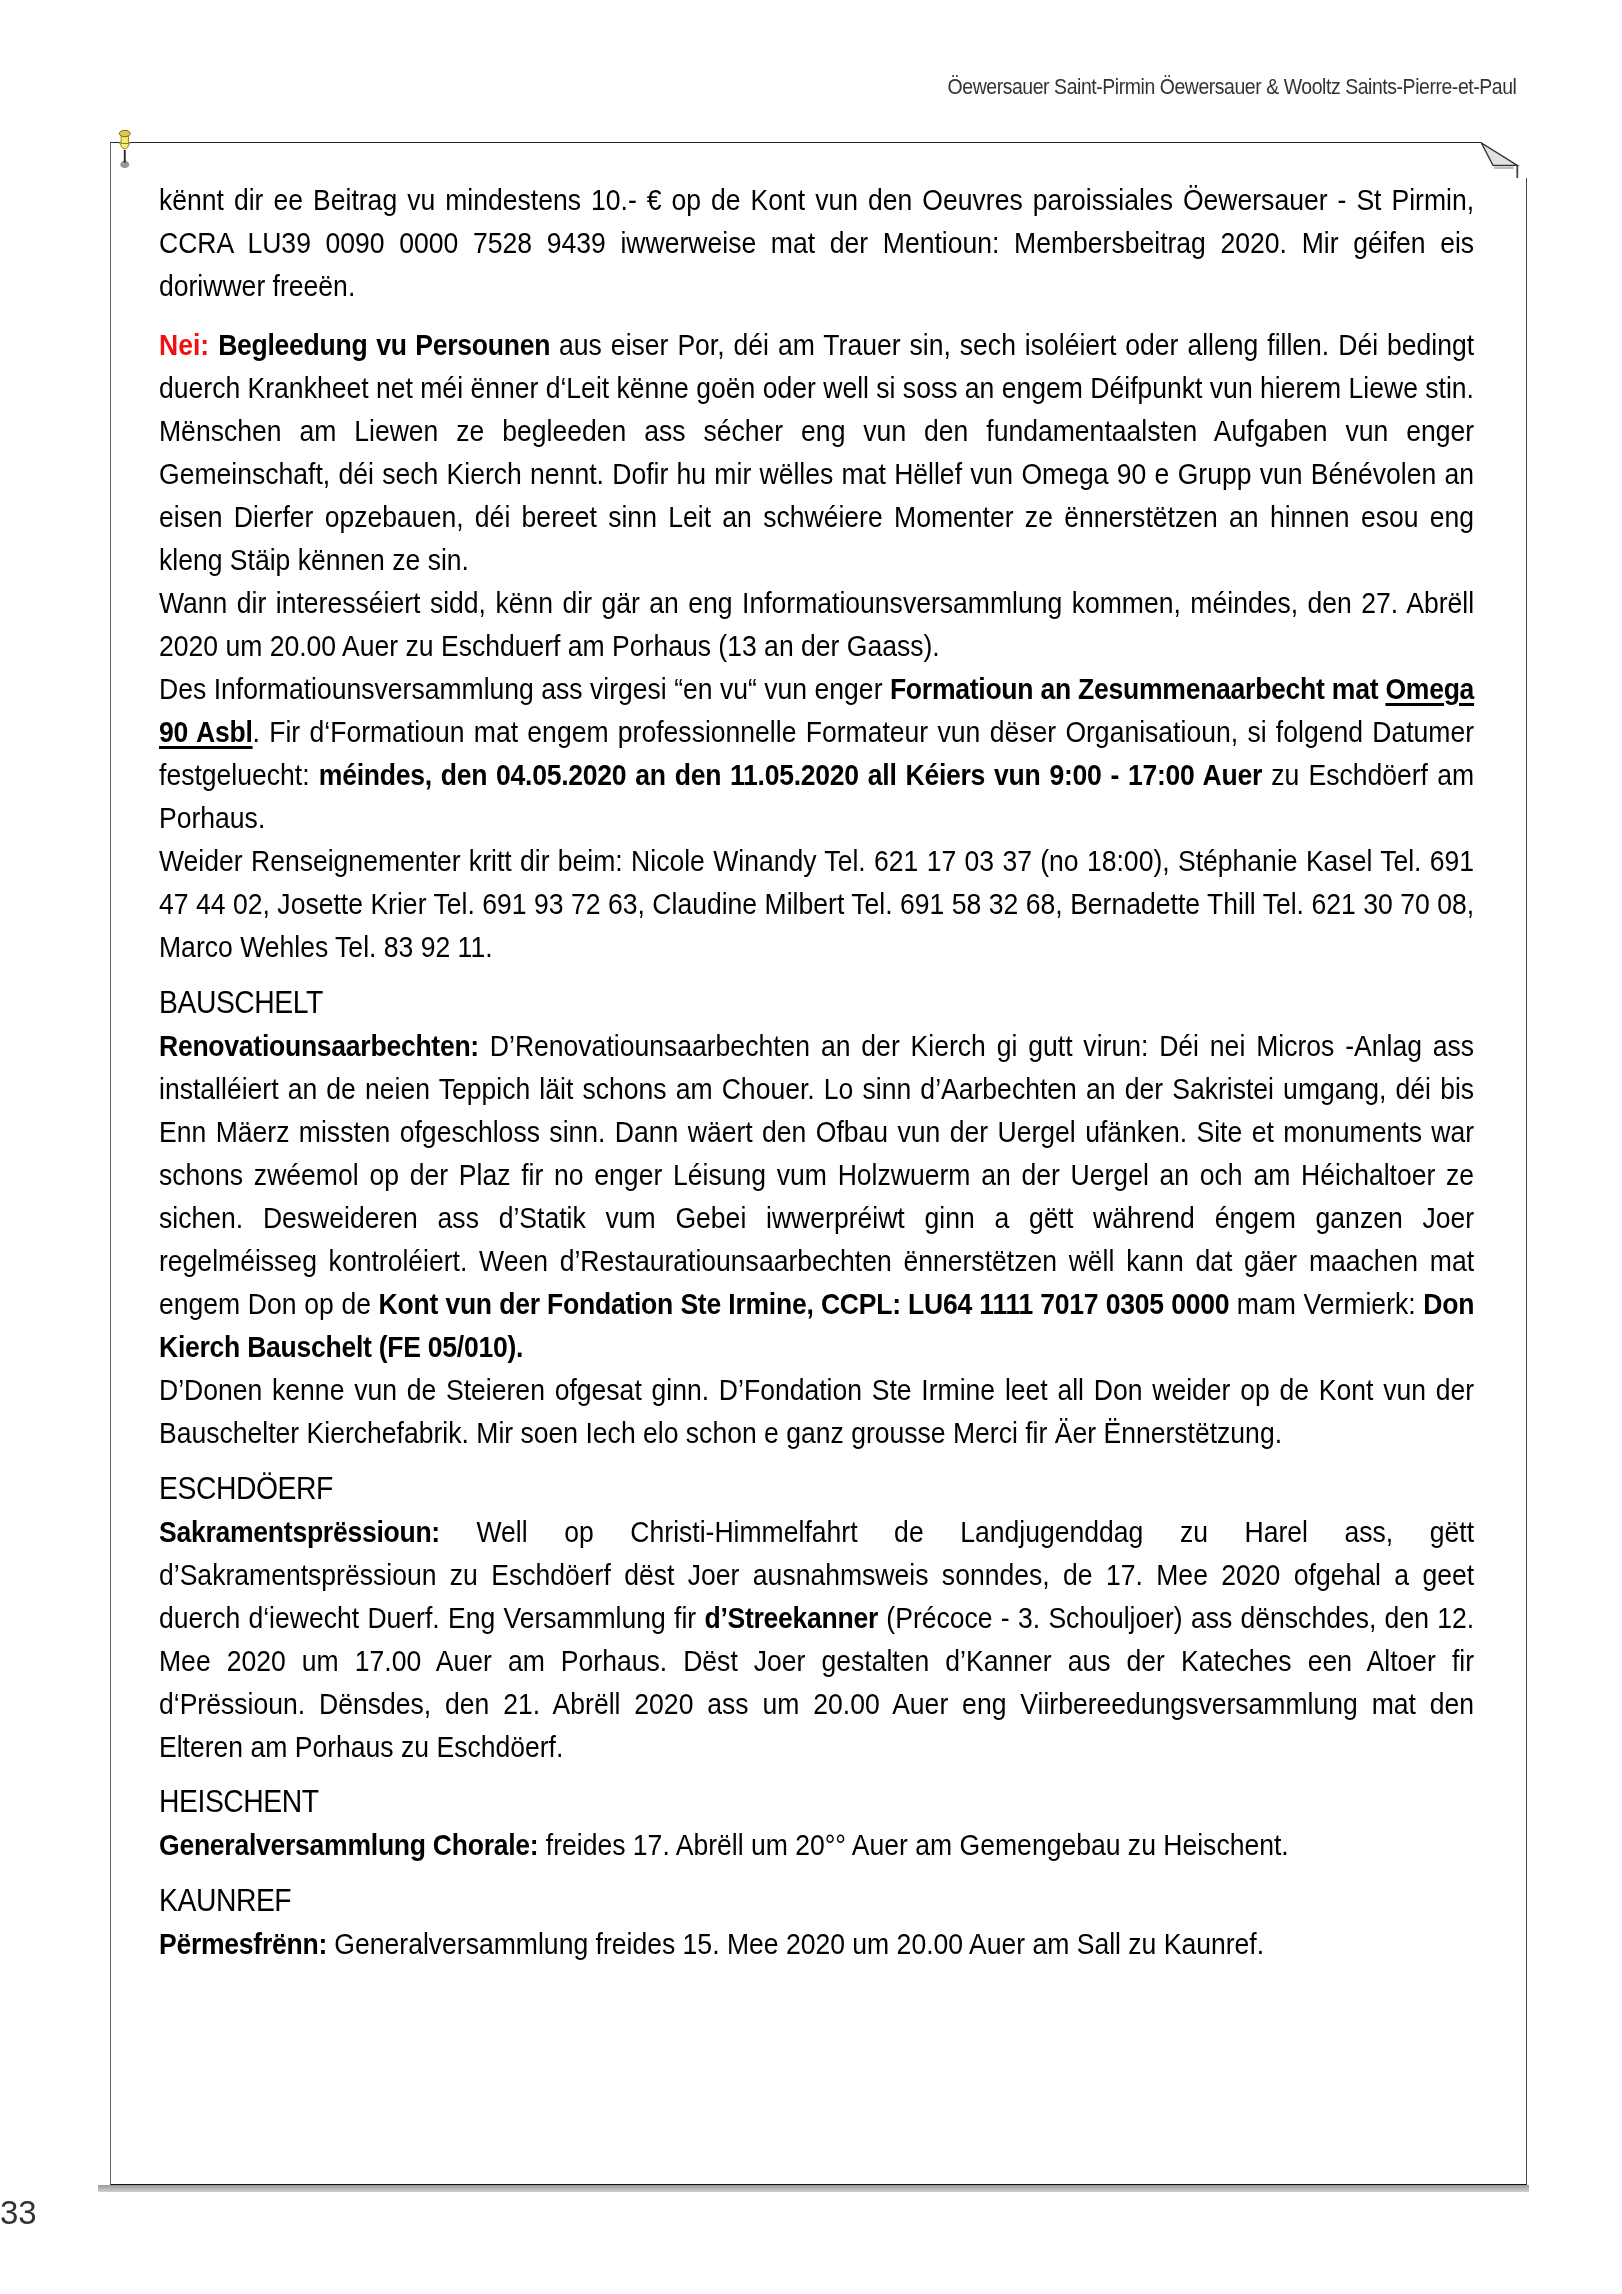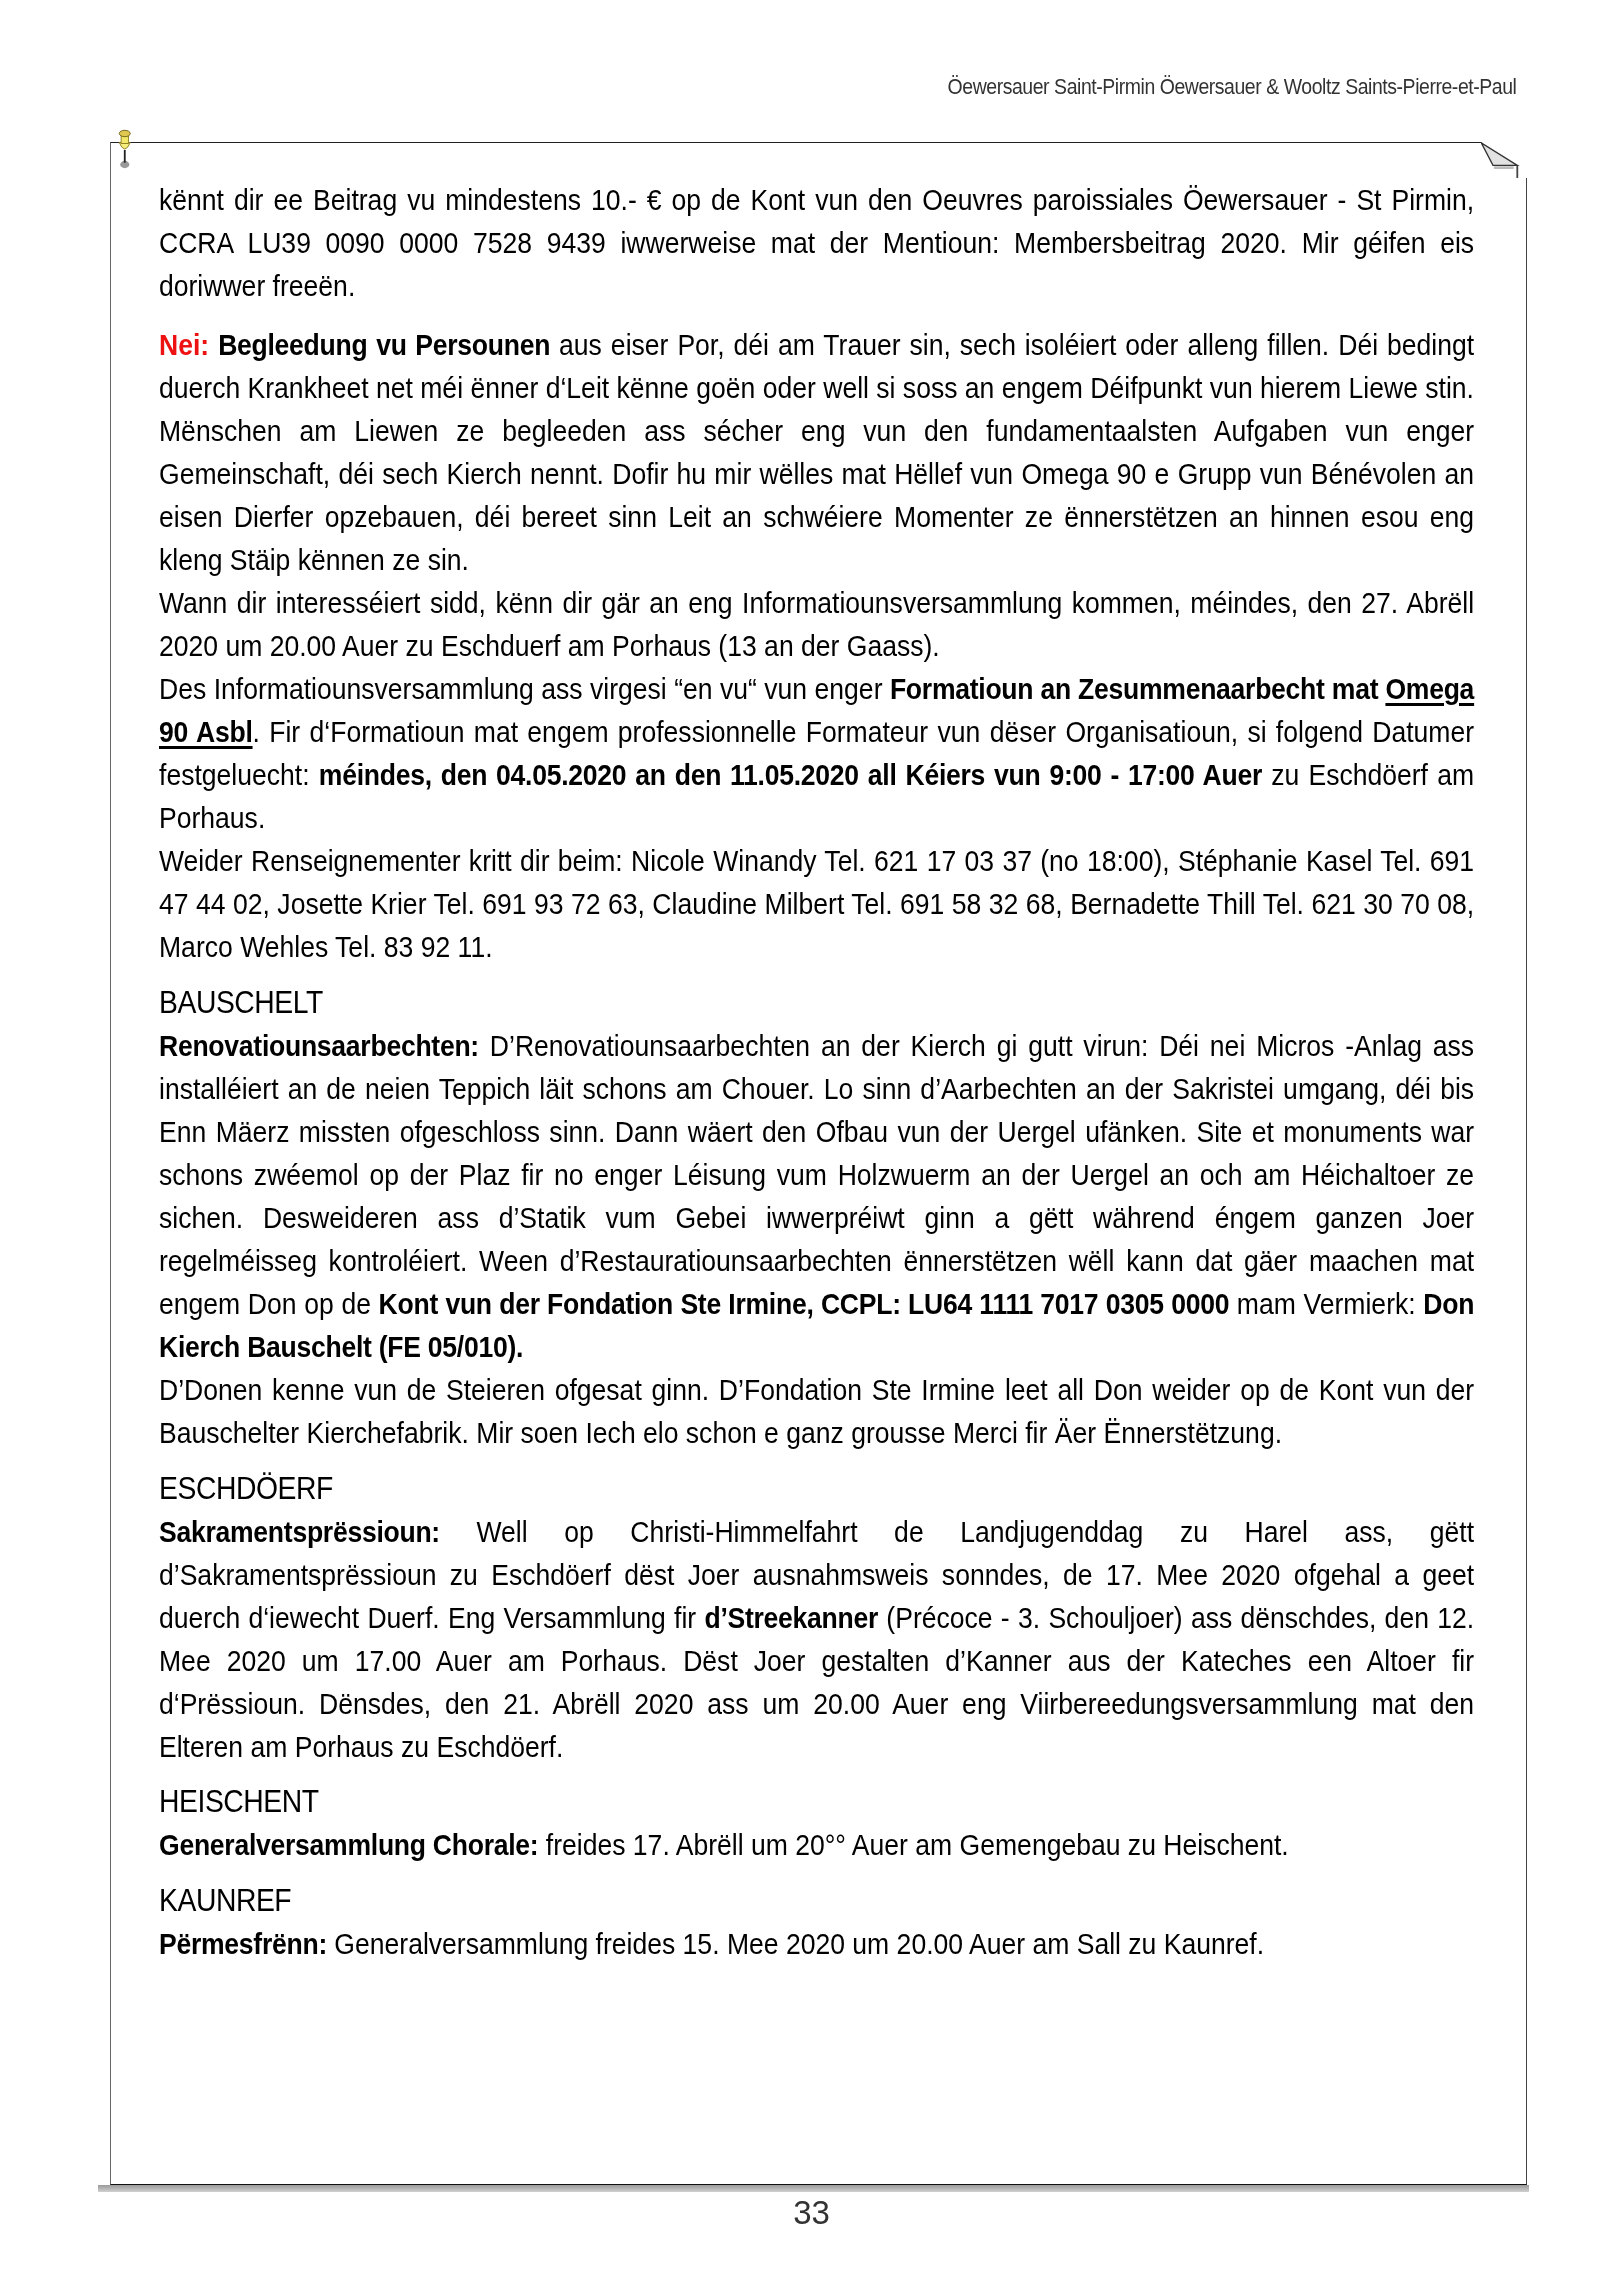--- a/index.html
+++ b/index.html
@@ -31,21 +31,21 @@
   .content-inner { width: 1486px; }
   .p { margin: 0; text-align: justify; }
   .p.last-left { text-align-last: left; }
   .gap-s { height: 12.7px; }
   .gap-m { height: 16.3px; }
   .b { font-weight: bold; letter-spacing: -0.3px; }
   .red { color: #ee1111; font-weight: bold; }
   .u { text-decoration: underline; text-underline-offset: 3.6px; }
   .heading { font-size: 32px; font-weight: normal; margin: 0; line-height: 43px; letter-spacing: -0.5px; }
   .page-number {
-    position: absolute; left: 0; right: 0; top: 2194px; text-align: center;
+    position: absolute; left: 0; right: 0; top: 2194px; 
     font-size: 33px; color: #333;
   }
 </style>
 </head>
 <body>
 
 <div class="running-header">Öewersauer Saint-Pirmin Öewersauer &amp; Wooltz Saints-Pierre-et-Paul</div>
 
 <div class="frame"></div>
 <div class="frame-shadow"></div>

